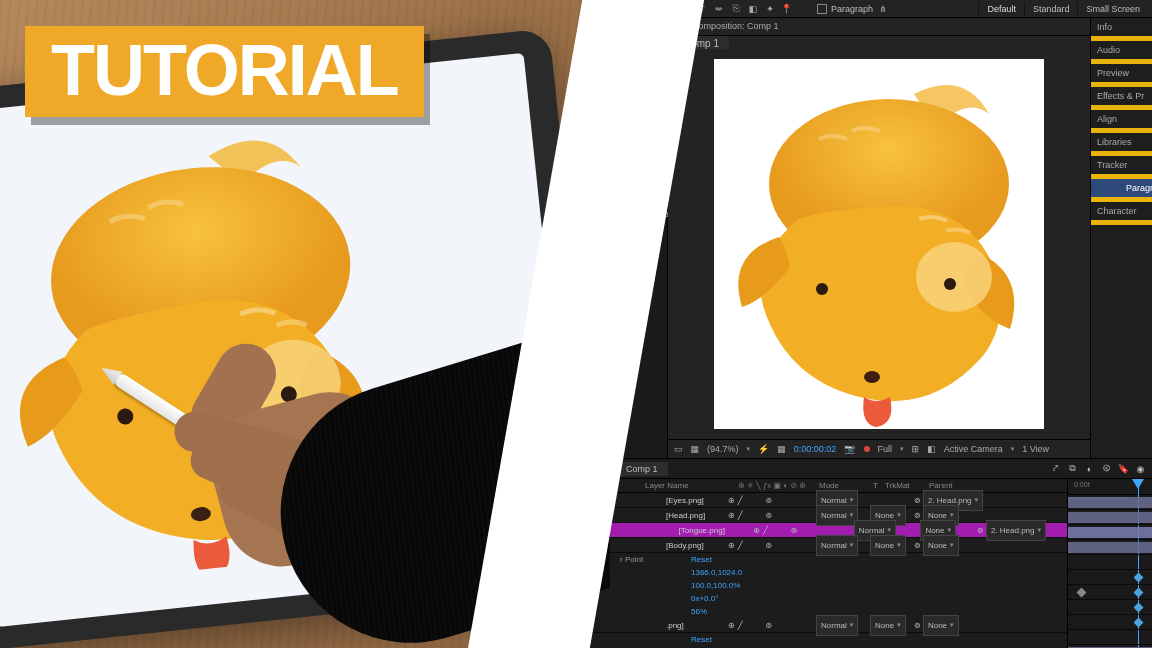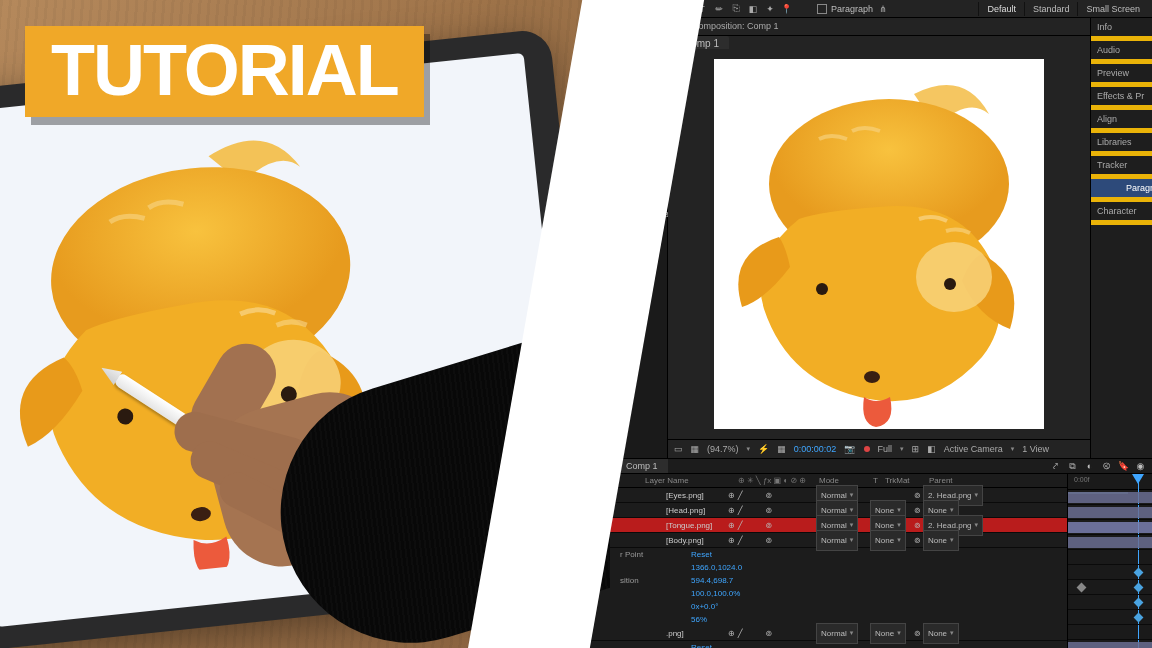--- a/index.html
+++ b/index.html
@@ -62,21 +62,21 @@
 
 .timeline{position:absolute;bottom:0;left:0;right:0;height:190px;background:#1c1c1c;border-top:1px solid #000;display:flex;flex-direction:column;}
 .tl-tabs{height:20px;display:flex;align-items:center;padding:0 6px;font-size:9px;gap:8px;border-bottom:1px solid #000;}
 .tl-tab{background:#2d2d2d;padding:2px 10px;}
 .tl-main{flex:1;display:flex;}
 .tl-left{width:478px;background:#1c1c1c;border-right:1px solid #000;overflow:hidden;}
 .ticon{width:11px;height:11px;display:inline-flex;align-items:center;justify-content:center;}
 .layer-head{height:14px;display:flex;font-size:8px;color:#888;align-items:center;border-bottom:1px solid #000;}
 .layer-head span{padding:0 3px;}
 .layer{height:15px;display:flex;align-items:center;font-size:8px;color:#bbb;border-bottom:1px solid #0a0a0a;}
-.layer.sel{background:#b91c1c;}
+.layer.sel{background:#a21caf;justify-content:space-between;}
 .layer .nm{flex:0 0 86px;overflow:hidden;white-space:nowrap;color:#ccc;padding-left:24px;}
 .layer .sw{flex:0 0 88px;display:flex;gap:3px;align-items:center;}
 .layer .mode{flex:0 0 54px;}
 .layer .trk{flex:0 0 44px;}
 .layer .par{flex:0 0 90px;}
 .mode-box,.par-box{background:#2a2a2a;border:1px solid #444;padding:0 4px;height:21px;display:inline-flex;align-items:center;gap:3px;font-size:8px;}
 .prop{height:13px;display:flex;align-items:center;font-size:8px;padding-left:30px;color:#999;}
 .prop .pn{width:71px;}
 .prop .pv{color:#3fa6ff;}
 .tl-right{flex:1;background:#1a1a1a;position:relative;}
@@ -384,24 +384,20 @@
         <div id="props">
             <div class="prop">
               <span class="pn">r Point</span>
               <span class="pv">Reset</span>
             </div>
             <div class="prop">
               <span class="pn"></span>
               <span class="pv">1366.0,1024.0</span>
             </div>
             <div class="prop">
-              <span class="pn">sition</span>
-              <span class="pv">594.4,698.7</span>
-            </div>
-            <div class="prop">
               <span class="pn"></span>
               <span class="pv">100.0,100.0%</span>
             </div>
             <div class="prop">
               <span class="pn"></span>
               <span class="pv">0x+0.0°</span>
             </div>
             <div class="prop">
               <span class="pn"></span>
               <span class="pv">56%</span>

